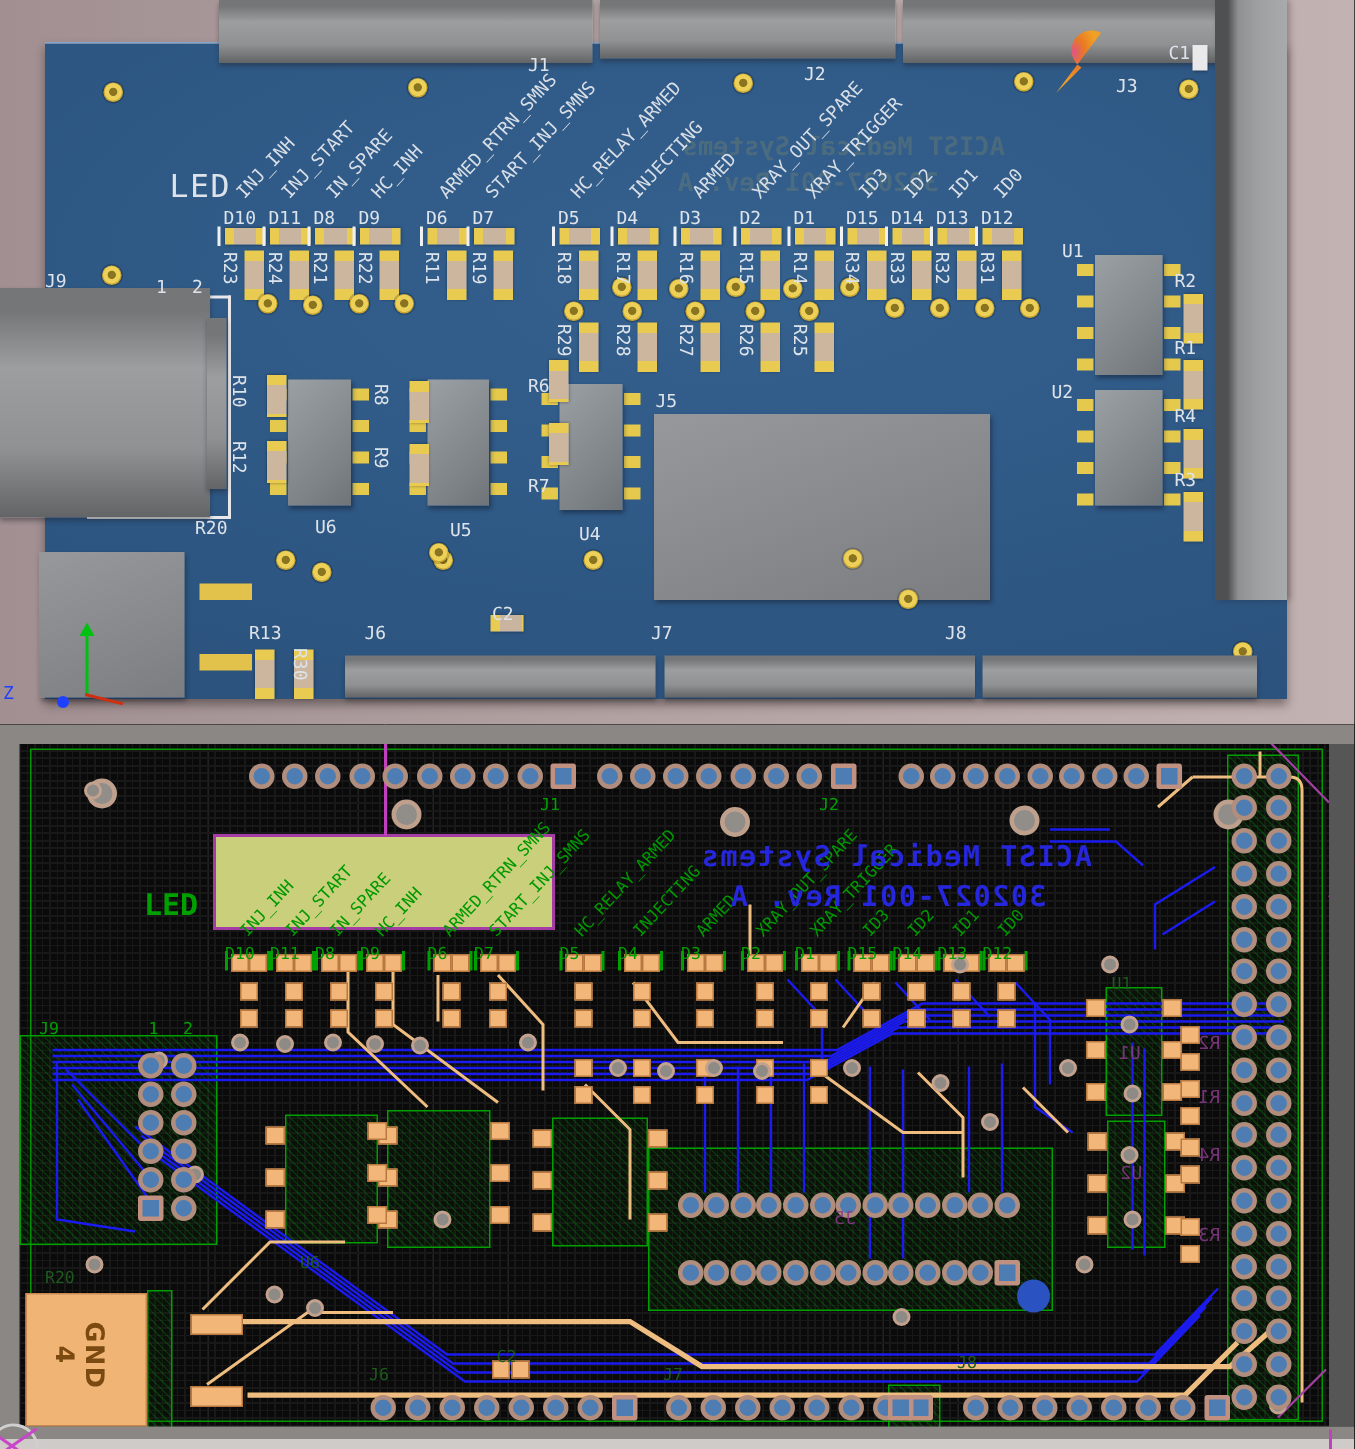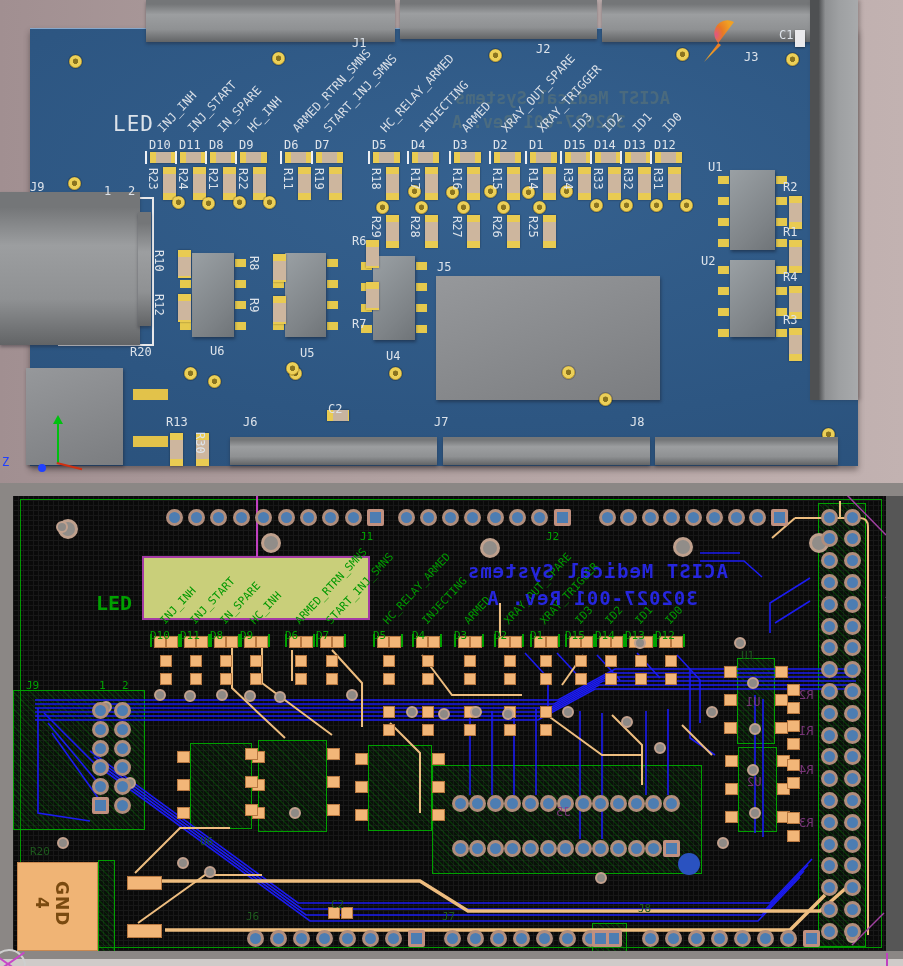--- a/index.html
+++ b/index.html
@@ -322,21 +322,21 @@
         <div class="lbl" style="left: 30px; top: 180px;">J9</div>
         <div class="lbl" style="left: 104px; top: 184px;">1</div>
         <div class="lbl" style="left: 128px; top: 184px;">2</div>
         <div class="lbl v" style="left: 166px; top: 250px;">R10</div>
         <div class="lbl v" style="left: 166px; top: 294px;">R12</div>
         <div class="lbl" style="left: 210px; top: 344px;">U6</div>
         <div class="lbl" style="left: 300px; top: 346px;">U5</div>
         <div class="lbl" style="left: 386px; top: 349px;">U4</div>
         <div class="lbl v" style="left: 261px; top: 256px;">R8</div>
         <div class="lbl v" style="left: 261px; top: 298px;">R9</div>
-        <div class="lbl" style="left: 352px; top: 234px;">R6</div>
+        <div class="lbl" style="left: 352px; top: 250px;">R6</div>
         <div class="lbl" style="left: 352px; top: 317px;">R7</div>
         <div class="lbl" style="left: 437px; top: 260px;">J5</div>
         <div class="lbl" style="left: 708px; top: 160px;">U1</div>
         <div class="lbl" style="left: 701px; top: 254px;">U2</div>
         <div class="lbl" style="left: 783px; top: 180px;">R2</div>
         <div class="lbl" style="left: 783px; top: 225px;">R1</div>
         <div class="lbl" style="left: 783px; top: 270px;">R4</div>
         <div class="lbl" style="left: 783px; top: 313px;">R3</div>
         <div class="lbl" style="left: 130px; top: 345px;">R20</div>
         <div class="lbl" style="left: 166px; top: 415px;">R13</div>

